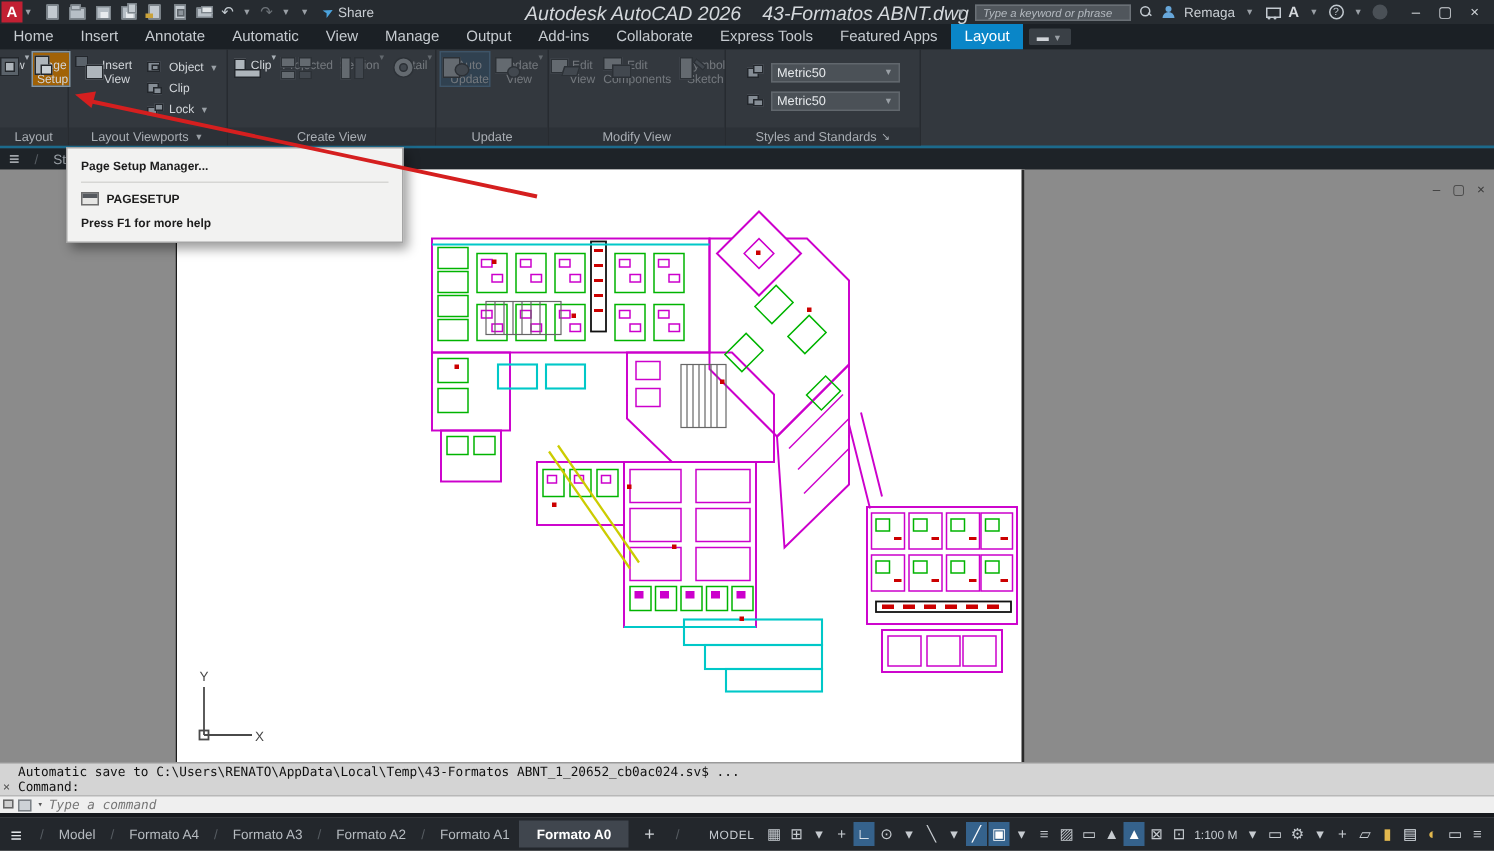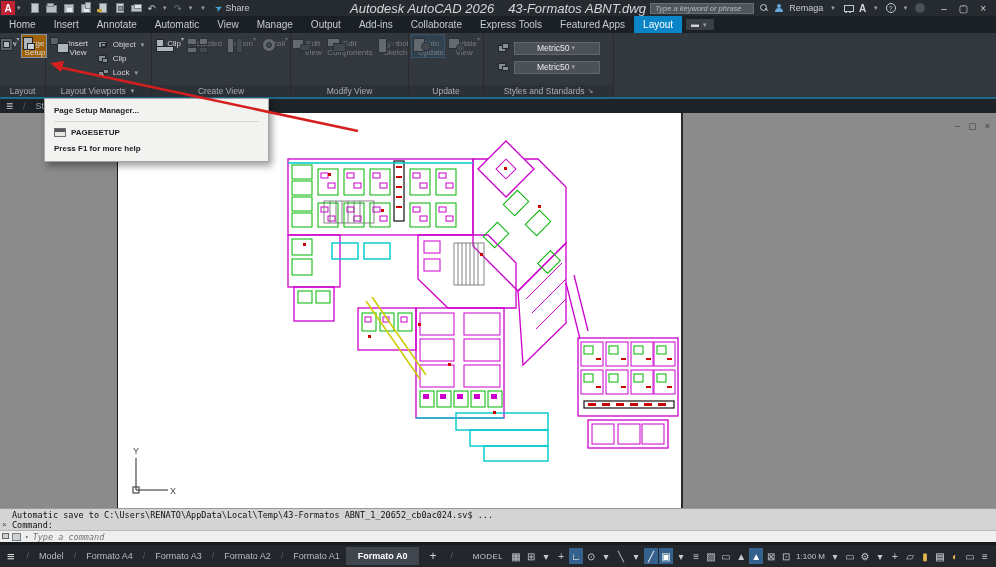--- a/index.html
+++ b/index.html
@@ -73,21 +73,21 @@
   .icn { position:relative; width:24px; height:17px; }
   .icn i { position:absolute; background:#858d95; border:1px solid #23272c; }
   .icn i.lt { background:#aeb5bb; }
   .icn i.dk { background:#5a626a; }
   .smallcol { display:flex; flex-direction:column; gap:1px; padding-top:3px; }
   .smallbtn { display:flex; align-items:center; gap:3px; font-size:8px; height:13px; padding:0 3px; }
   .sicn { position:relative; width:13px; height:10px; }
   .sicn i { position:absolute; background:#858d95; border:1px solid #23272c; }
   .combo-row { display:flex; align-items:center; gap:4px; height:16px; }
   .combo { width:86px; height:13px; background:#4b5157; border:1px solid #61676d; color:#e6e9ec;
-    font-size:8.5px; display:flex; align-items:center; justify-content:center; padding:0 3px; }
+    font-size:8.5px; display:flex; align-items:center; justify-content:space-between; padding:0 3px; }
   .combos { display:flex; flex-direction:column; gap:3px; padding-top:5px; }
 
   
   .filetabs { position:absolute; left:0; top:99px; width:996px; height:14px; background:#1e2328;
     display:flex; align-items:center; color:#9aa0a6; font-size:9px; gap:6px; padding-left:6px; }
   .fham { color:#c9ced3; font-size:12px; line-height:12px; }
 
   
   .viewport { position:absolute; left:0; top:113px; width:996px; height:395px; background:#8b8b8b; }
   .paper { position:absolute; left:117px; top:0; width:566px; height:395px; background:#ffffff;
@@ -327,20 +327,43 @@
           </span>
           <span class="blabel">Detail</span>
           <span class="bcaret">▾</span>
         </div>
       </div>
       <div class="plabel">
           <span>Create View</span>
         </div>
     </div>
 
+    <div class="panel" style="width:75px">
+      <div class="pbody">
+        <div class="bigbtn sel disabled" style="width:32px">
+          <span class="icn">
+            <i class="lt" style="left:1px;top:1px;width:12px;height:14px"></i>
+            <i class="dk" style="left:9px;top:5px;width:10px;height:9px;border-radius:50%"></i>
+          </span>
+          <span class="blabel">Auto Update</span>
+        </div>
+        <div class="bigbtn disabled" style="width:34px">
+          <span class="icn">
+            <i class="lt" style="left:2px;top:1px;width:12px;height:11px"></i>
+            <i class="dk" style="left:10px;top:7px;width:9px;height:8px;border-radius:50%"></i>
+          </span>
+          <span class="blabel">Update View</span>
+          <span class="bcaret">▾</span>
+        </div>
+      </div>
+      <div class="plabel">
+          <span>Update</span>
+        </div>
+    </div>
+
     <div class="panel" style="width:118px">
       <div class="pbody">
         <div class="bigbtn disabled" style="width:32px">
           <span class="icn">
             <i class="lt" style="left:1px;top:2px;width:12px;height:10px"></i>
             <i class="dk" style="left:9px;top:7px;width:11px;height:7px;transform:skewX(-18deg)"></i>
           </span>
           <span class="blabel">Edit View</span>
         </div>
         <div class="bigbtn disabled" style="width:48px">
@@ -353,43 +376,20 @@
         <div class="bigbtn disabled" style="width:34px">
           <span class="icn">
             <i class="lt" style="left:3px;top:1px;width:9px;height:15px"></i>
             <i class="dk" style="left:12px;top:4px;width:9px;height:4px;transform:rotate(40deg)"></i>
           </span>
           <span class="blabel">Symbol Sketch</span>
         </div>
       </div>
       <div class="plabel">
           <span>Modify View</span>
-        </div>
-    </div>
-
-    <div class="panel" style="width:75px">
-      <div class="pbody">
-        <div class="bigbtn sel disabled" style="width:32px">
-          <span class="icn">
-            <i class="lt" style="left:1px;top:1px;width:12px;height:14px"></i>
-            <i class="dk" style="left:9px;top:5px;width:10px;height:9px;border-radius:50%"></i>
-          </span>
-          <span class="blabel">Auto Update</span>
-        </div>
-        <div class="bigbtn disabled" style="width:34px">
-          <span class="icn">
-            <i class="lt" style="left:2px;top:1px;width:12px;height:11px"></i>
-            <i class="dk" style="left:10px;top:7px;width:9px;height:8px;border-radius:50%"></i>
-          </span>
-          <span class="blabel">Update View</span>
-          <span class="bcaret">▾</span>
-        </div>
-      </div>
-      <div class="plabel">
-          <span>Update</span>
         </div>
     </div>
 
     <div class="panel" style="width:130px">
       <div class="pbody">
         <div class="combos">
           <div class="combo-row">
             <span class="sicn">
                 <i class="bl" style="left:1px;top:2px;width:8px;height:7px"></i>
                 <i class="lt" style="left:5px;top:0;width:7px;height:6px"></i>

